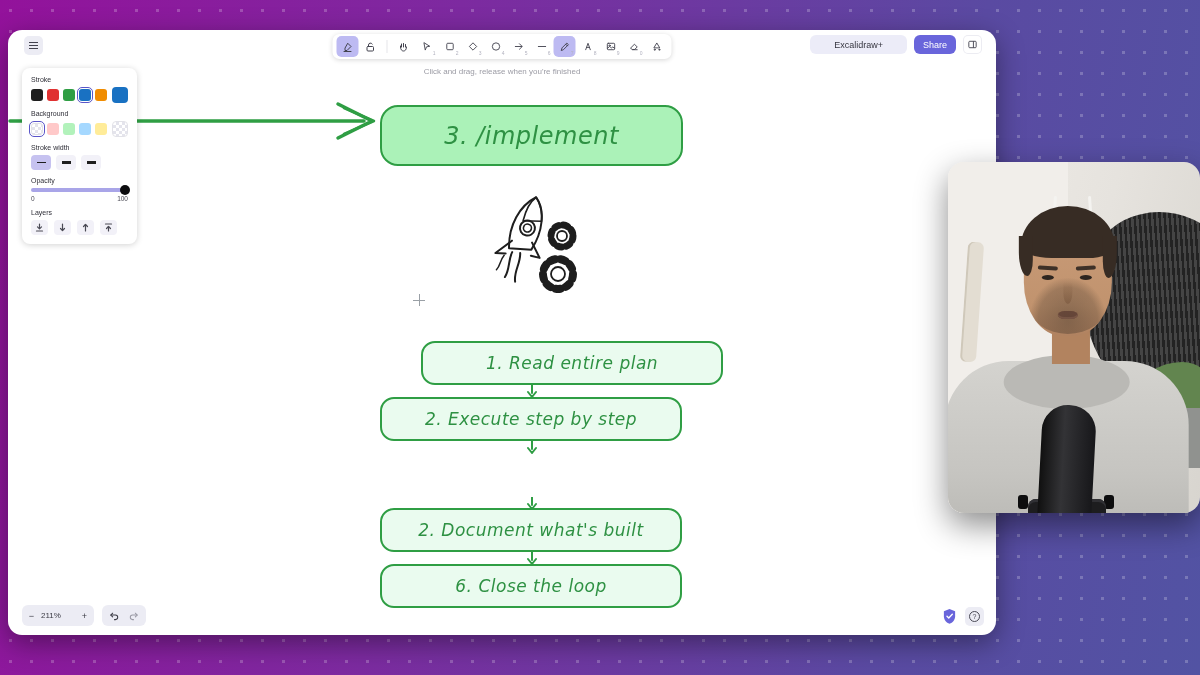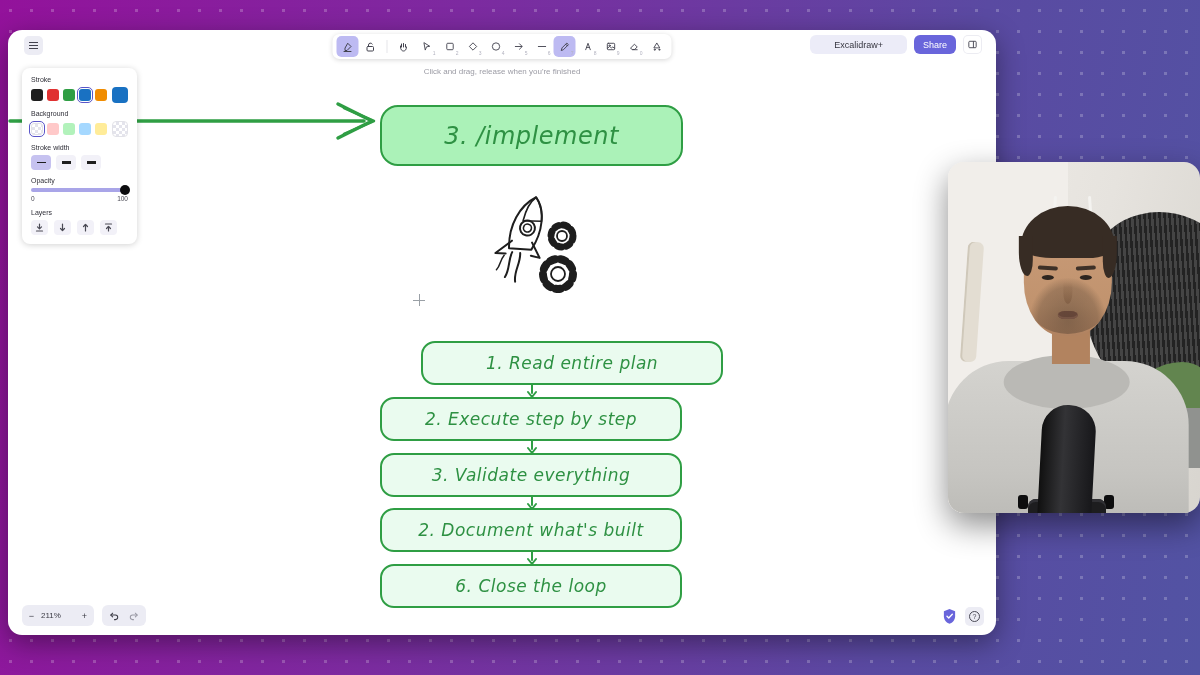--- a/index.html
+++ b/index.html
@@ -196,23 +196,20 @@
           <path d="M6 0v8"></path>
           <path d="M2 7l4 5 4-5"></path>
         </svg>
       <div class="gbox step" style="top:367px;background:#eafbef;">
         <span>2. Execute step by step</span>
       </div>
       <svg class="connector" style="top:411px;" viewBox="0 0 12 13" fill="none" stroke="#2f9e44" stroke-width="2" stroke-linecap="round" stroke-linejoin="round">
           <path d="M6 0v8"></path>
           <path d="M2 7l4 5 4-5"></path>
         </svg>
-      <div class="gbox step" style="top:423px;background:#eafbef;">
-        <span>3. Validate everything</span>
-      </div>
       <svg class="connector" style="top:467px;" viewBox="0 0 12 13" fill="none" stroke="#2f9e44" stroke-width="2" stroke-linecap="round" stroke-linejoin="round">
           <path d="M6 0v8"></path>
           <path d="M2 7l4 5 4-5"></path>
         </svg>
       <div class="gbox step" style="top:478px;background:#eafbef;">
         <span>2. Document what's built</span>
       </div>
       <svg class="connector" style="top:522px;" viewBox="0 0 12 13" fill="none" stroke="#2f9e44" stroke-width="2" stroke-linecap="round" stroke-linejoin="round">
           <path d="M6 0v8"></path>
           <path d="M2 7l4 5 4-5"></path>

